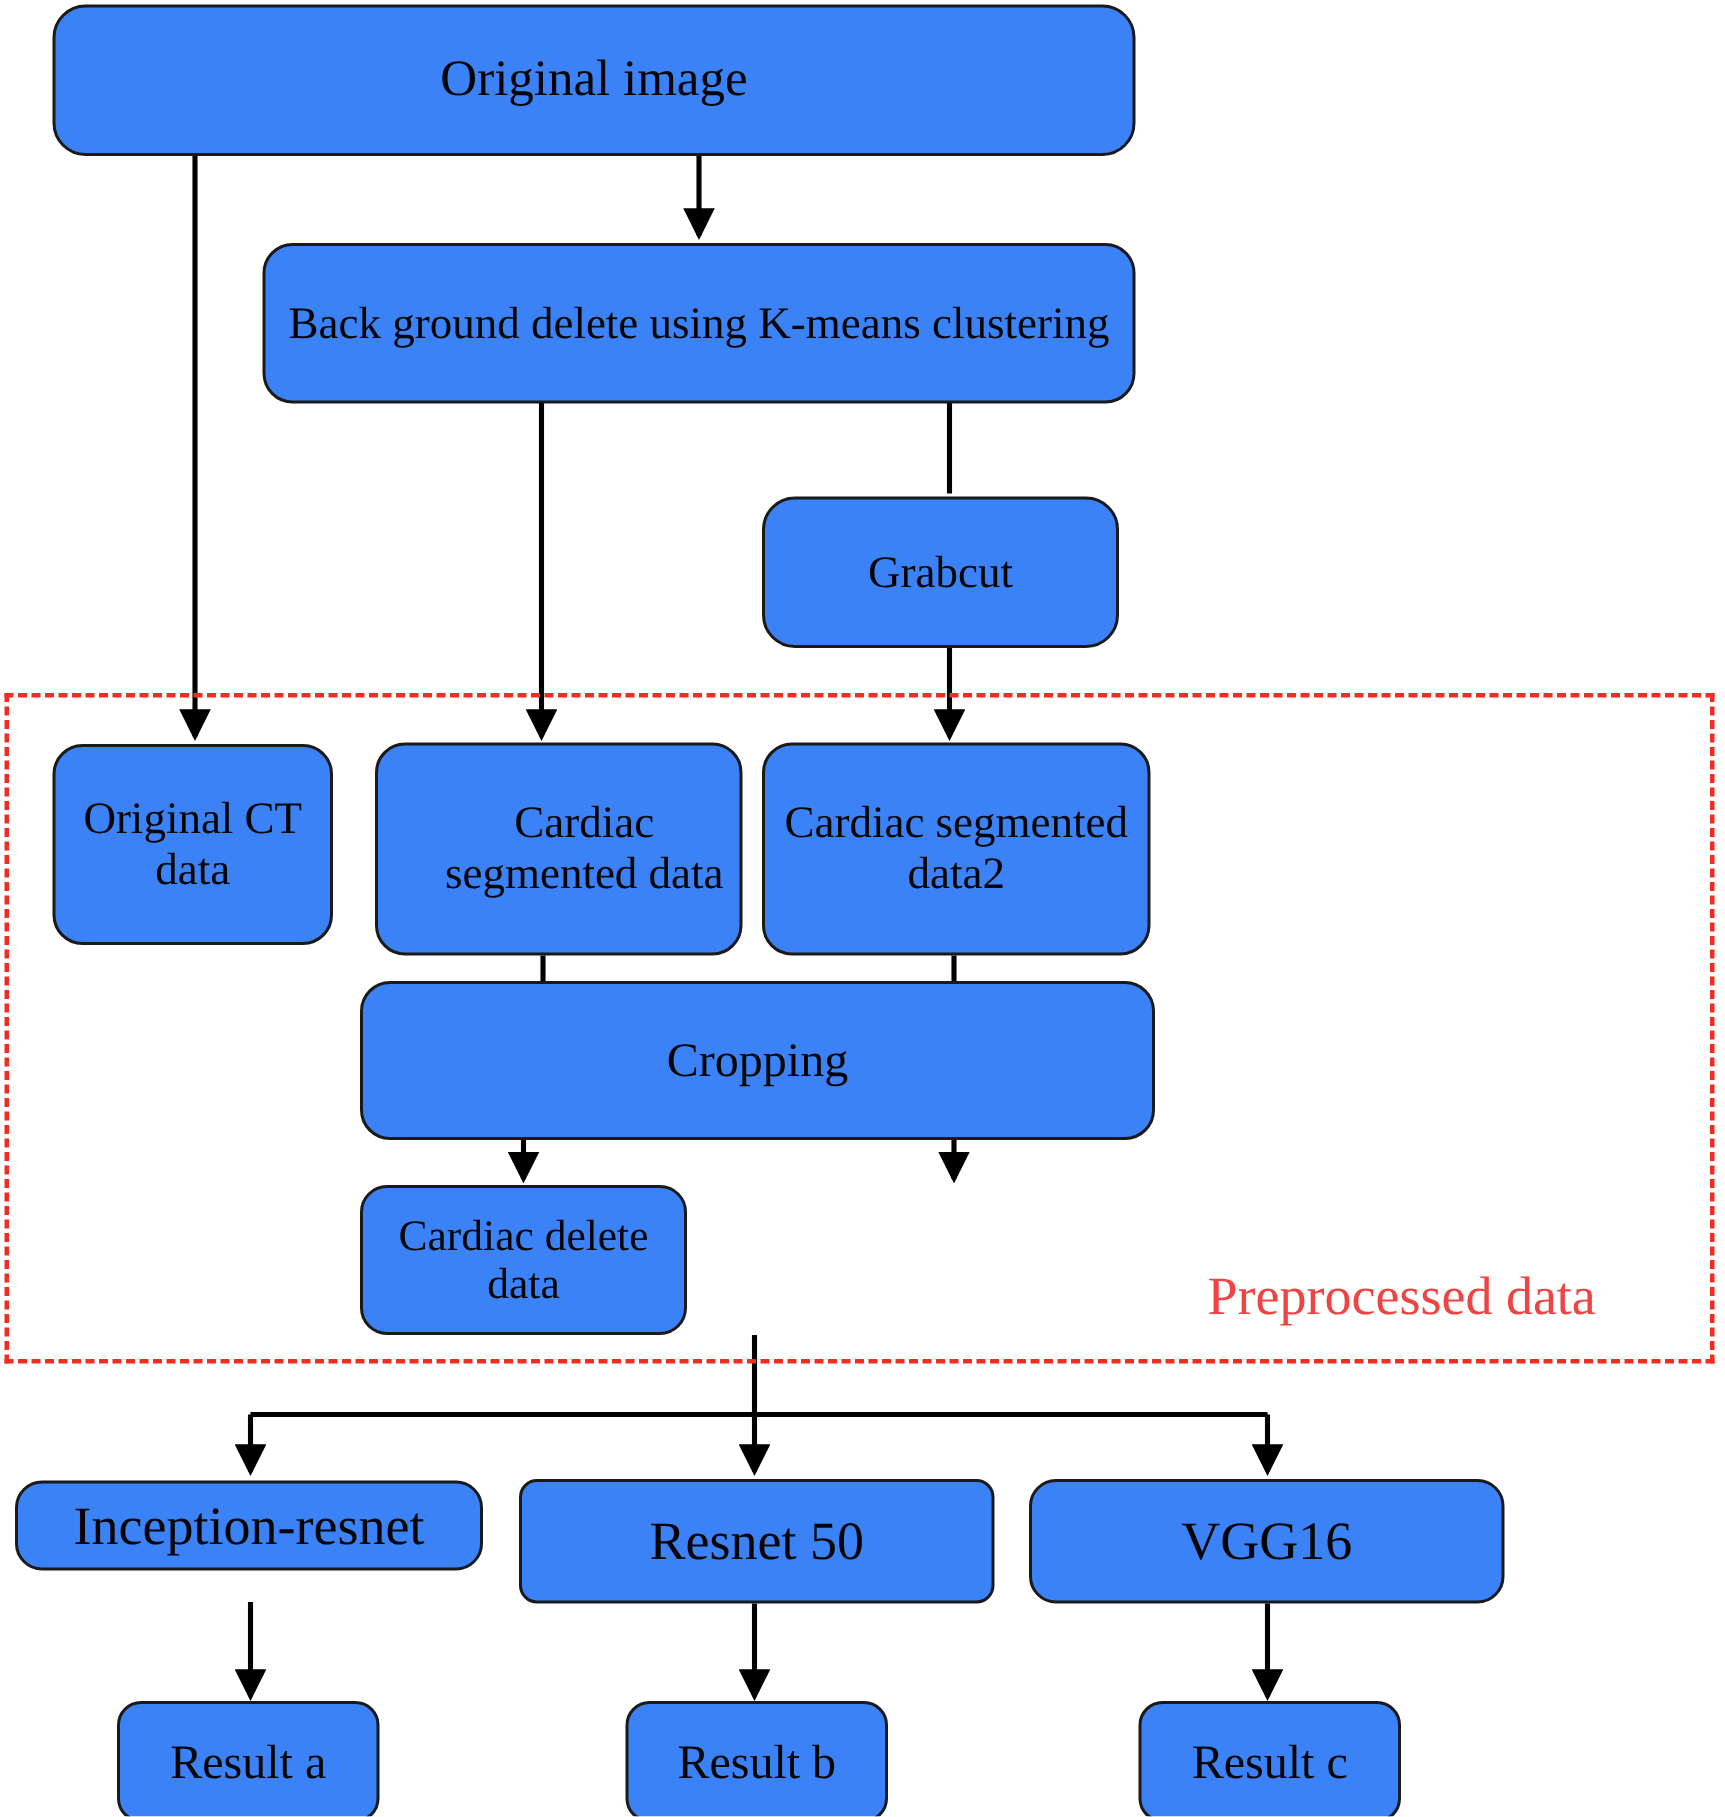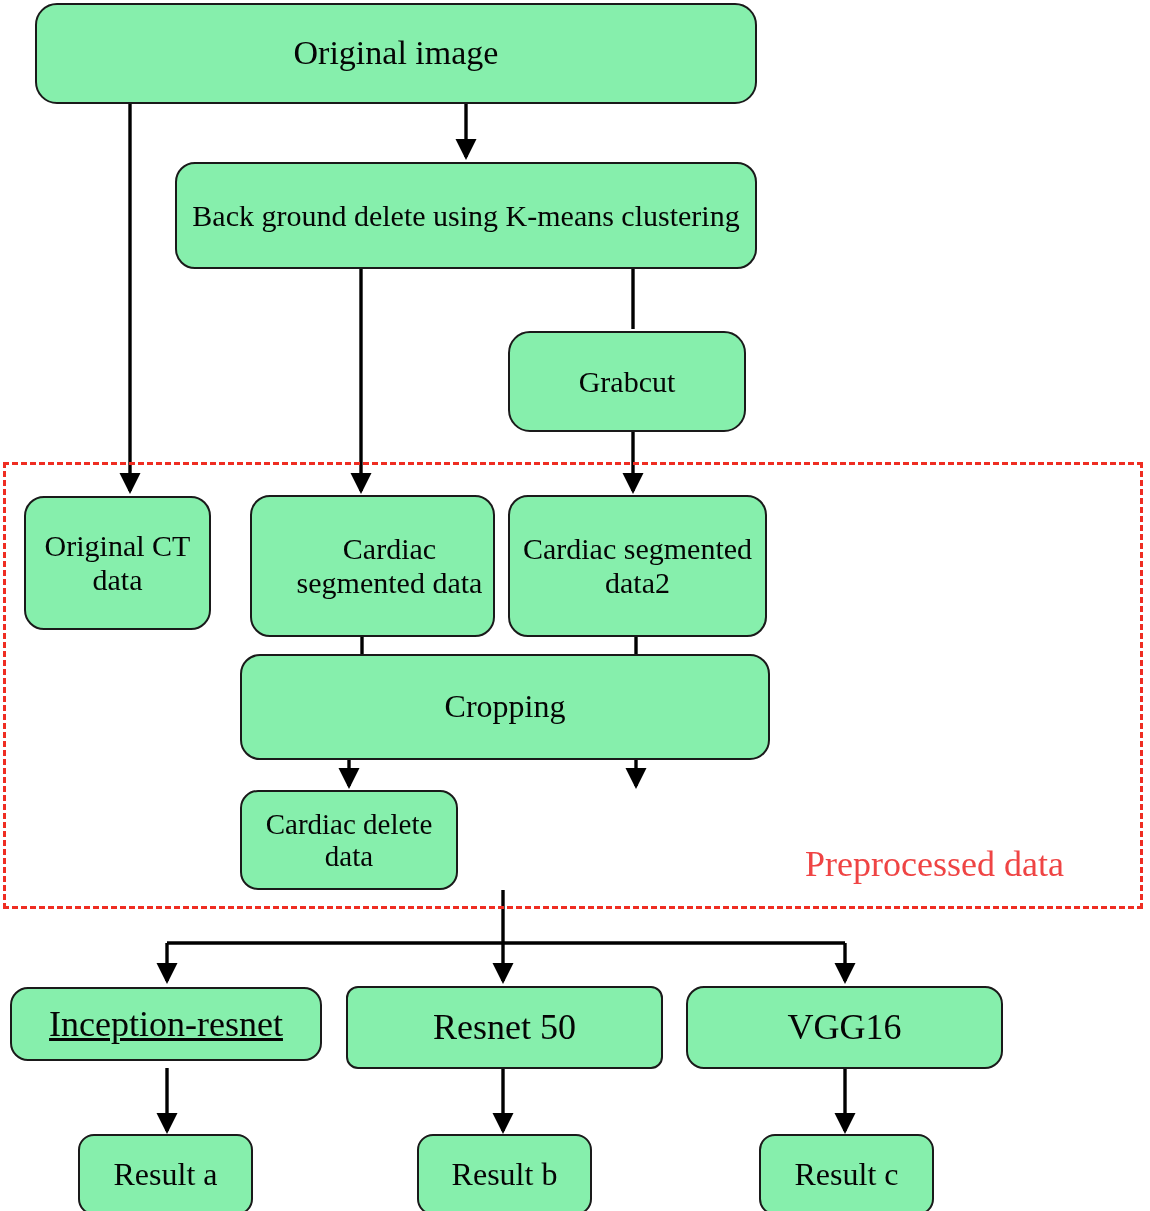--- a/index.html
+++ b/index.html
@@ -19,21 +19,21 @@
     position: absolute;
     left: 0;
     top: 0;
     width: 1150px;
     height: 1211px;
   }
   .node {
     position: absolute;
     box-sizing: border-box;
     border: 2.5px solid #1a1a1a;
-    background: #86efac;
+    background: #3b82f6;
     display: flex;
     align-items: center;
     justify-content: center;
     text-align: center;
     color: #050505;
     line-height: 1.12;
     z-index: 3;
   }
   .node span {
     display: block;
@@ -108,21 +108,21 @@
   </div>
 
   <div class="node" style="left:175px; top:162px; width:582px; height:107px; border-radius:20px; font-size:30px;">
     <span>Back ground delete using K-means clustering</span>
   </div>
 
   <div class="node" style="left:508px; top:331px; width:238px; height:101px; border-radius:22px; font-size:30px;">
     <span>Grabcut</span>
   </div>
 
-  <div class="node" style="left:24px; top:496px; width:187px; height:134px; border-radius:20px; font-size:30px;">
+  <div class="node" style="left:35px; top:496px; width:187px; height:134px; border-radius:20px; font-size:30px;">
     <span>Original CT data</span>
   </div>
 
   <div class="node" style="left:250px; top:495px; width:245px; height:142px; border-radius:20px; font-size:30px;padding-left:34px;">
     <span>Cardiac segmented data</span>
   </div>
 
   <div class="node" style="left:508px; top:495px; width:259px; height:142px; border-radius:20px; font-size:30px;">
     <span>Cardiac segmented data2</span>
   </div>
@@ -131,21 +131,21 @@
     <span>Cropping</span>
   </div>
 
   <div class="node" style="left:240px; top:790px; width:218px; height:100px; border-radius:18px; font-size:29px;">
     <span>Cardiac delete data</span>
   </div>
 
 
   <div class="region-label" style="left:805px; top:843px; font-size:36px;">Preprocessed data</div>
 
-  <div class="node" style="left:10px; top:987px; width:312px; height:74px; border-radius:18px; font-size:36px;text-decoration:underline;">
+  <div class="node" style="left:10px; top:987px; width:312px; height:60px; border-radius:18px; font-size:36px;">
     <span>Inception-resnet</span>
   </div>
 
   <div class="node" style="left:346px; top:986px; width:317px; height:83px; border-radius:12px; font-size:36px;">
     <span>Resnet 50</span>
   </div>
 
   <div class="node" style="left:686px; top:986px; width:317px; height:83px; border-radius:18px; font-size:36px;">
     <span>VGG16</span>
   </div>

